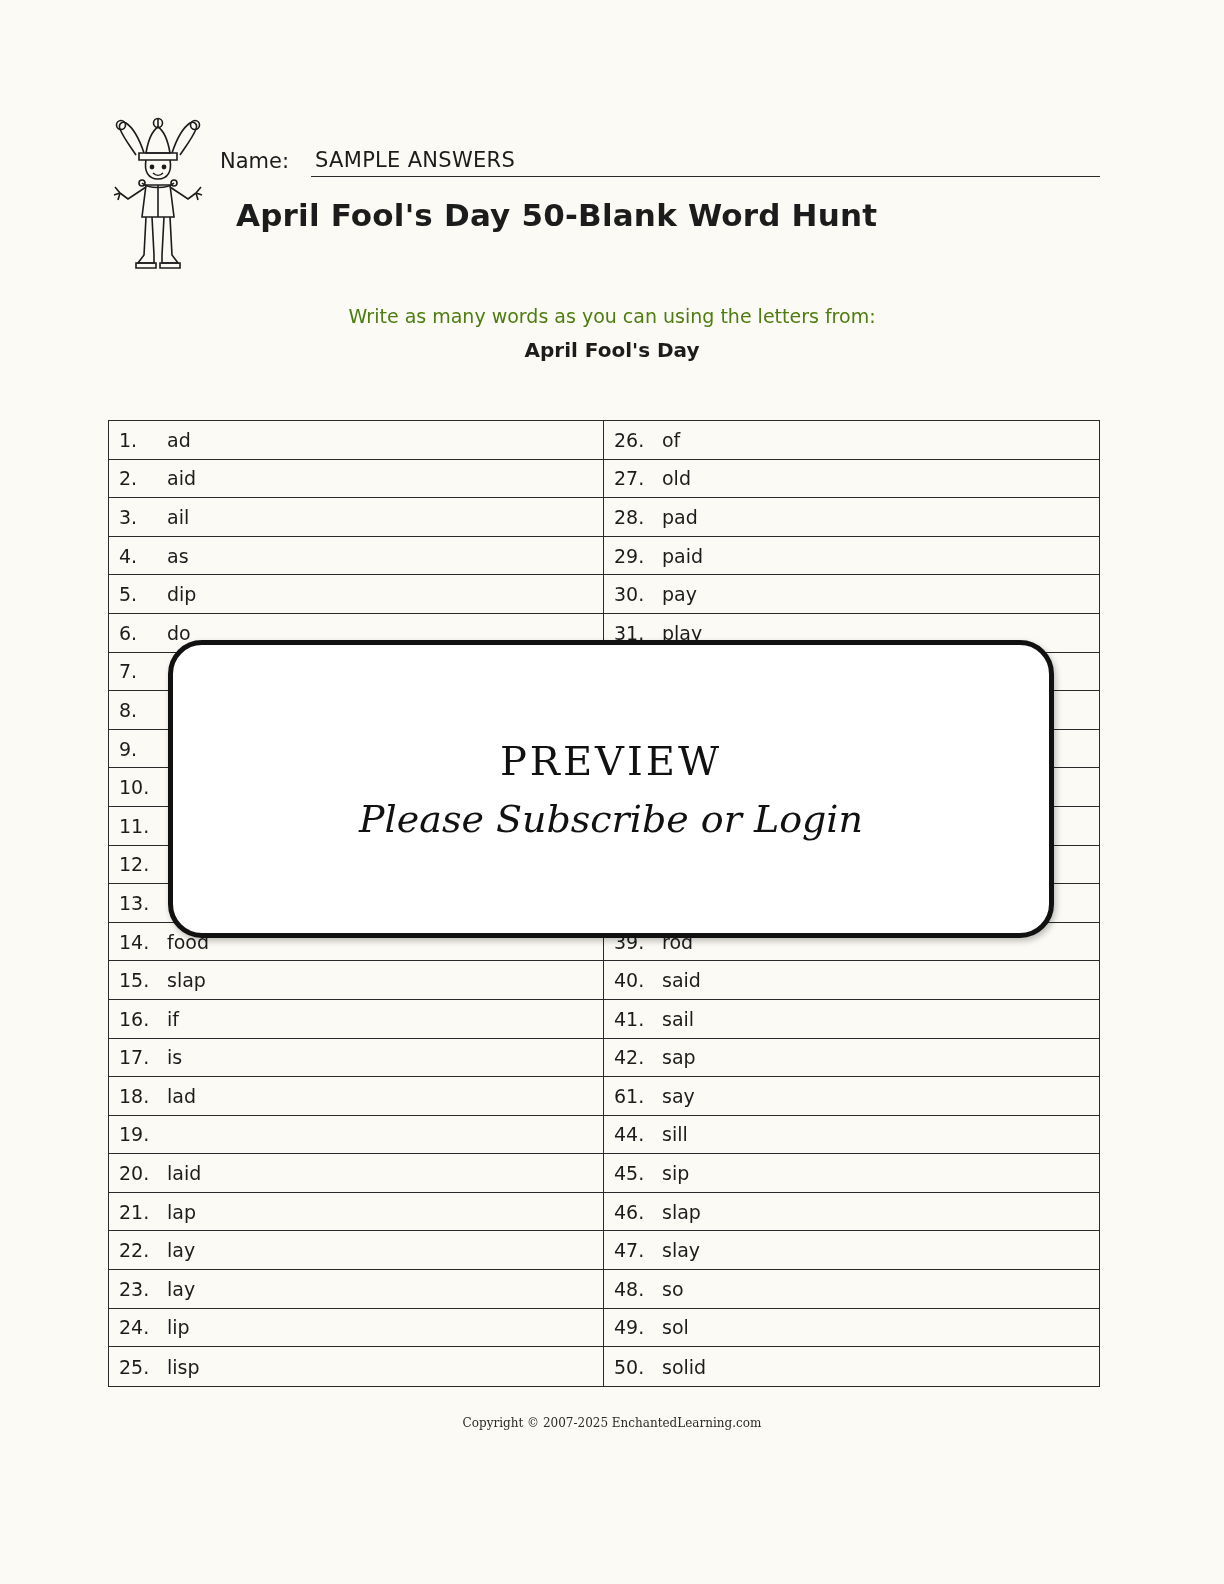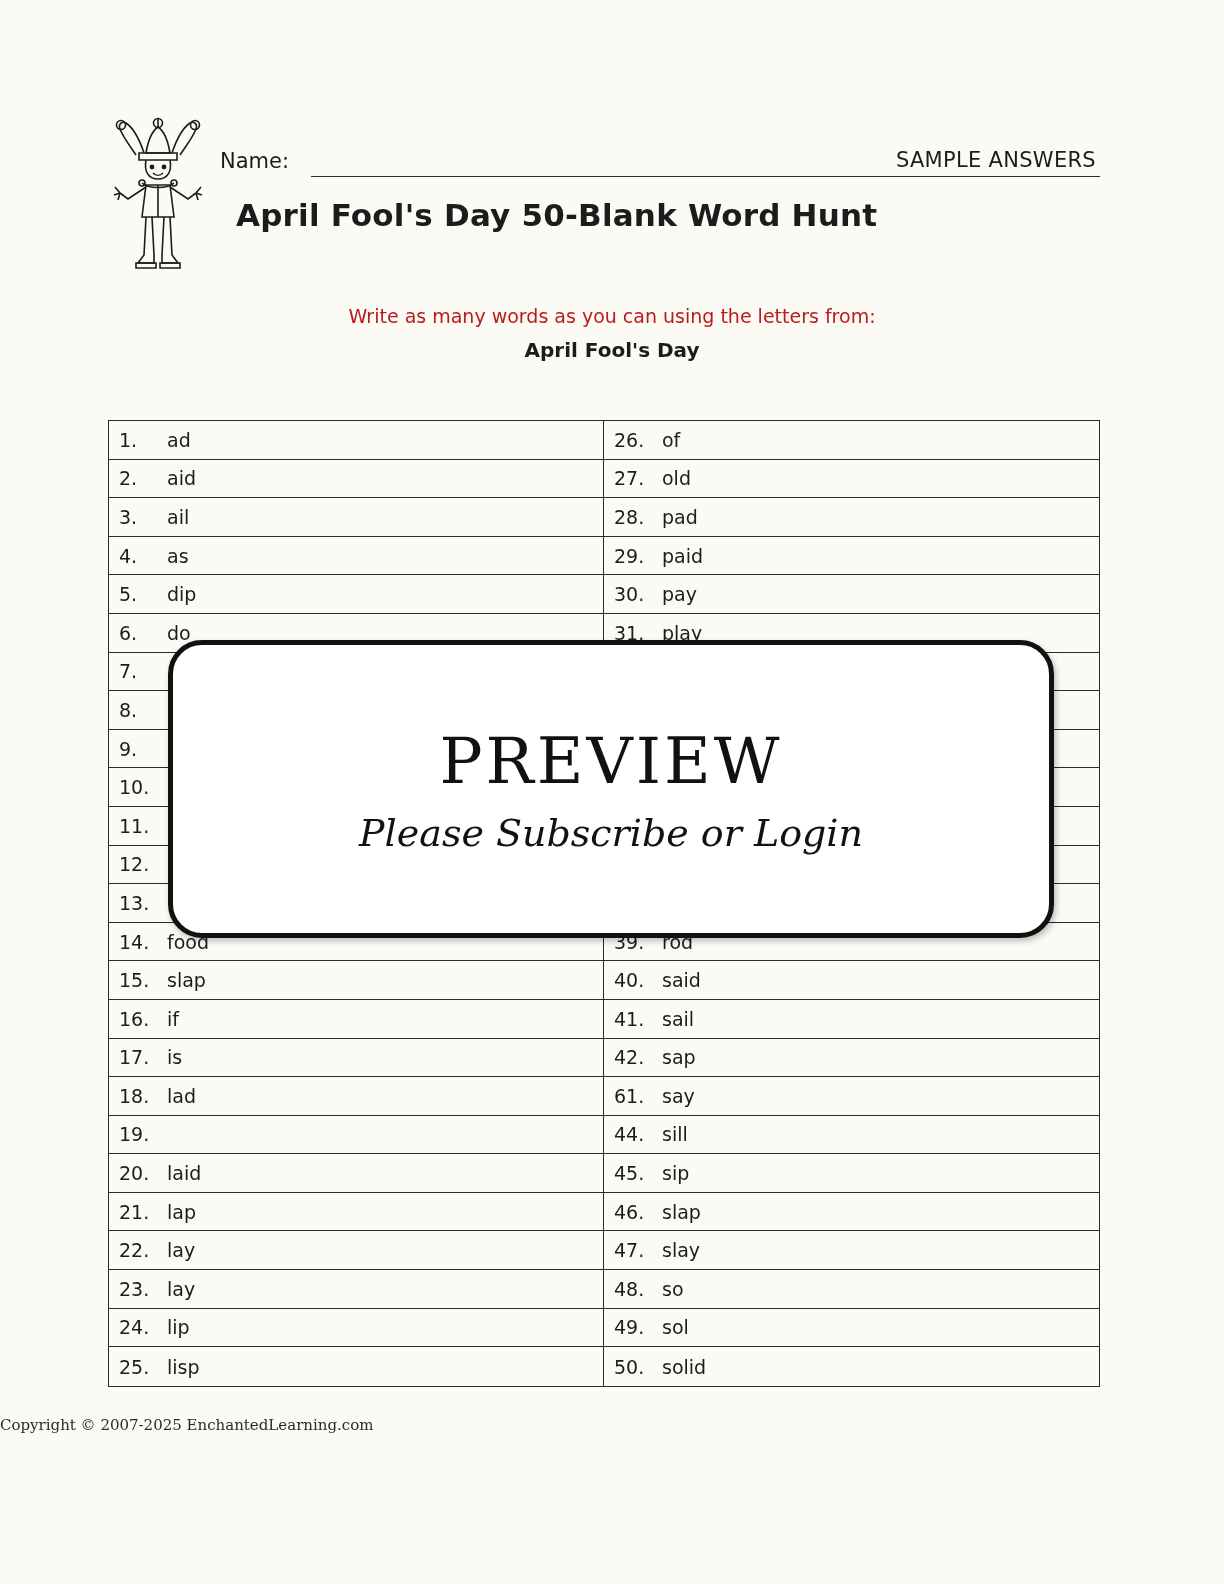--- a/index.html
+++ b/index.html
@@ -29,21 +29,20 @@
     width: 100px;
     height: 165px;
   }
   .name-row {
     position: absolute;
     left: 220px;
     top: 148px;
     width: 880px;
     display: flex;
     align-items: flex-end;
-    text-align: right;
   }
   .name-label {
     font-size: 21px;
     color: #1c1c1c;
     padding-bottom: 4px;
     white-space: nowrap;
   }
   .name-value {
     flex: 1;
     margin-left: 22px;
@@ -63,21 +62,21 @@
     letter-spacing: 0.2px;
     margin-left: 16px;
   }
   .instructions {
     position: absolute;
     top: 305px;
     left: 0;
     width: 1224px;
     text-align: center;
     font-size: 19px;
-    color: #b91c1c;
+    color: #4d7c0f;
   }
   .letters {
     position: absolute;
     top: 338px;
     left: 0;
     width: 1224px;
     text-align: center;
     font-size: 20px;
     font-weight: bold;
     color: #1c1c1c;
@@ -132,40 +131,40 @@
     border: 5px solid #111;
     border-radius: 34px;
     display: flex;
     flex-direction: column;
     align-items: center;
     justify-content: center;
     box-shadow: 2px 3px 6px rgba(0,0,0,0.25);
   }
   .preview-title {
     font-family: "DejaVu Serif", serif;
-    font-size: 64px;
+    font-size: 40px;
     letter-spacing: 3px;
     color: #111;
     margin-bottom: 13px;
   }
   .preview-sub {
     font-family: "DejaVu Serif", serif;
     font-style: italic;
     font-size: 38px;
     color: #111;
   }
 
   
   .footer {
     position: absolute;
     top: 1416px;
     left: 0;
     width: 1224px;
-    text-align: left;
-    font-size: 15px;
+    text-align: center;
+    font-size: 12px;
     color: #2a2a2a;
     font-family: "DejaVu Serif", serif;
   }
 </style>
 </head>
 <body>
 
 <div class="page">
 
   <div class="jester">

